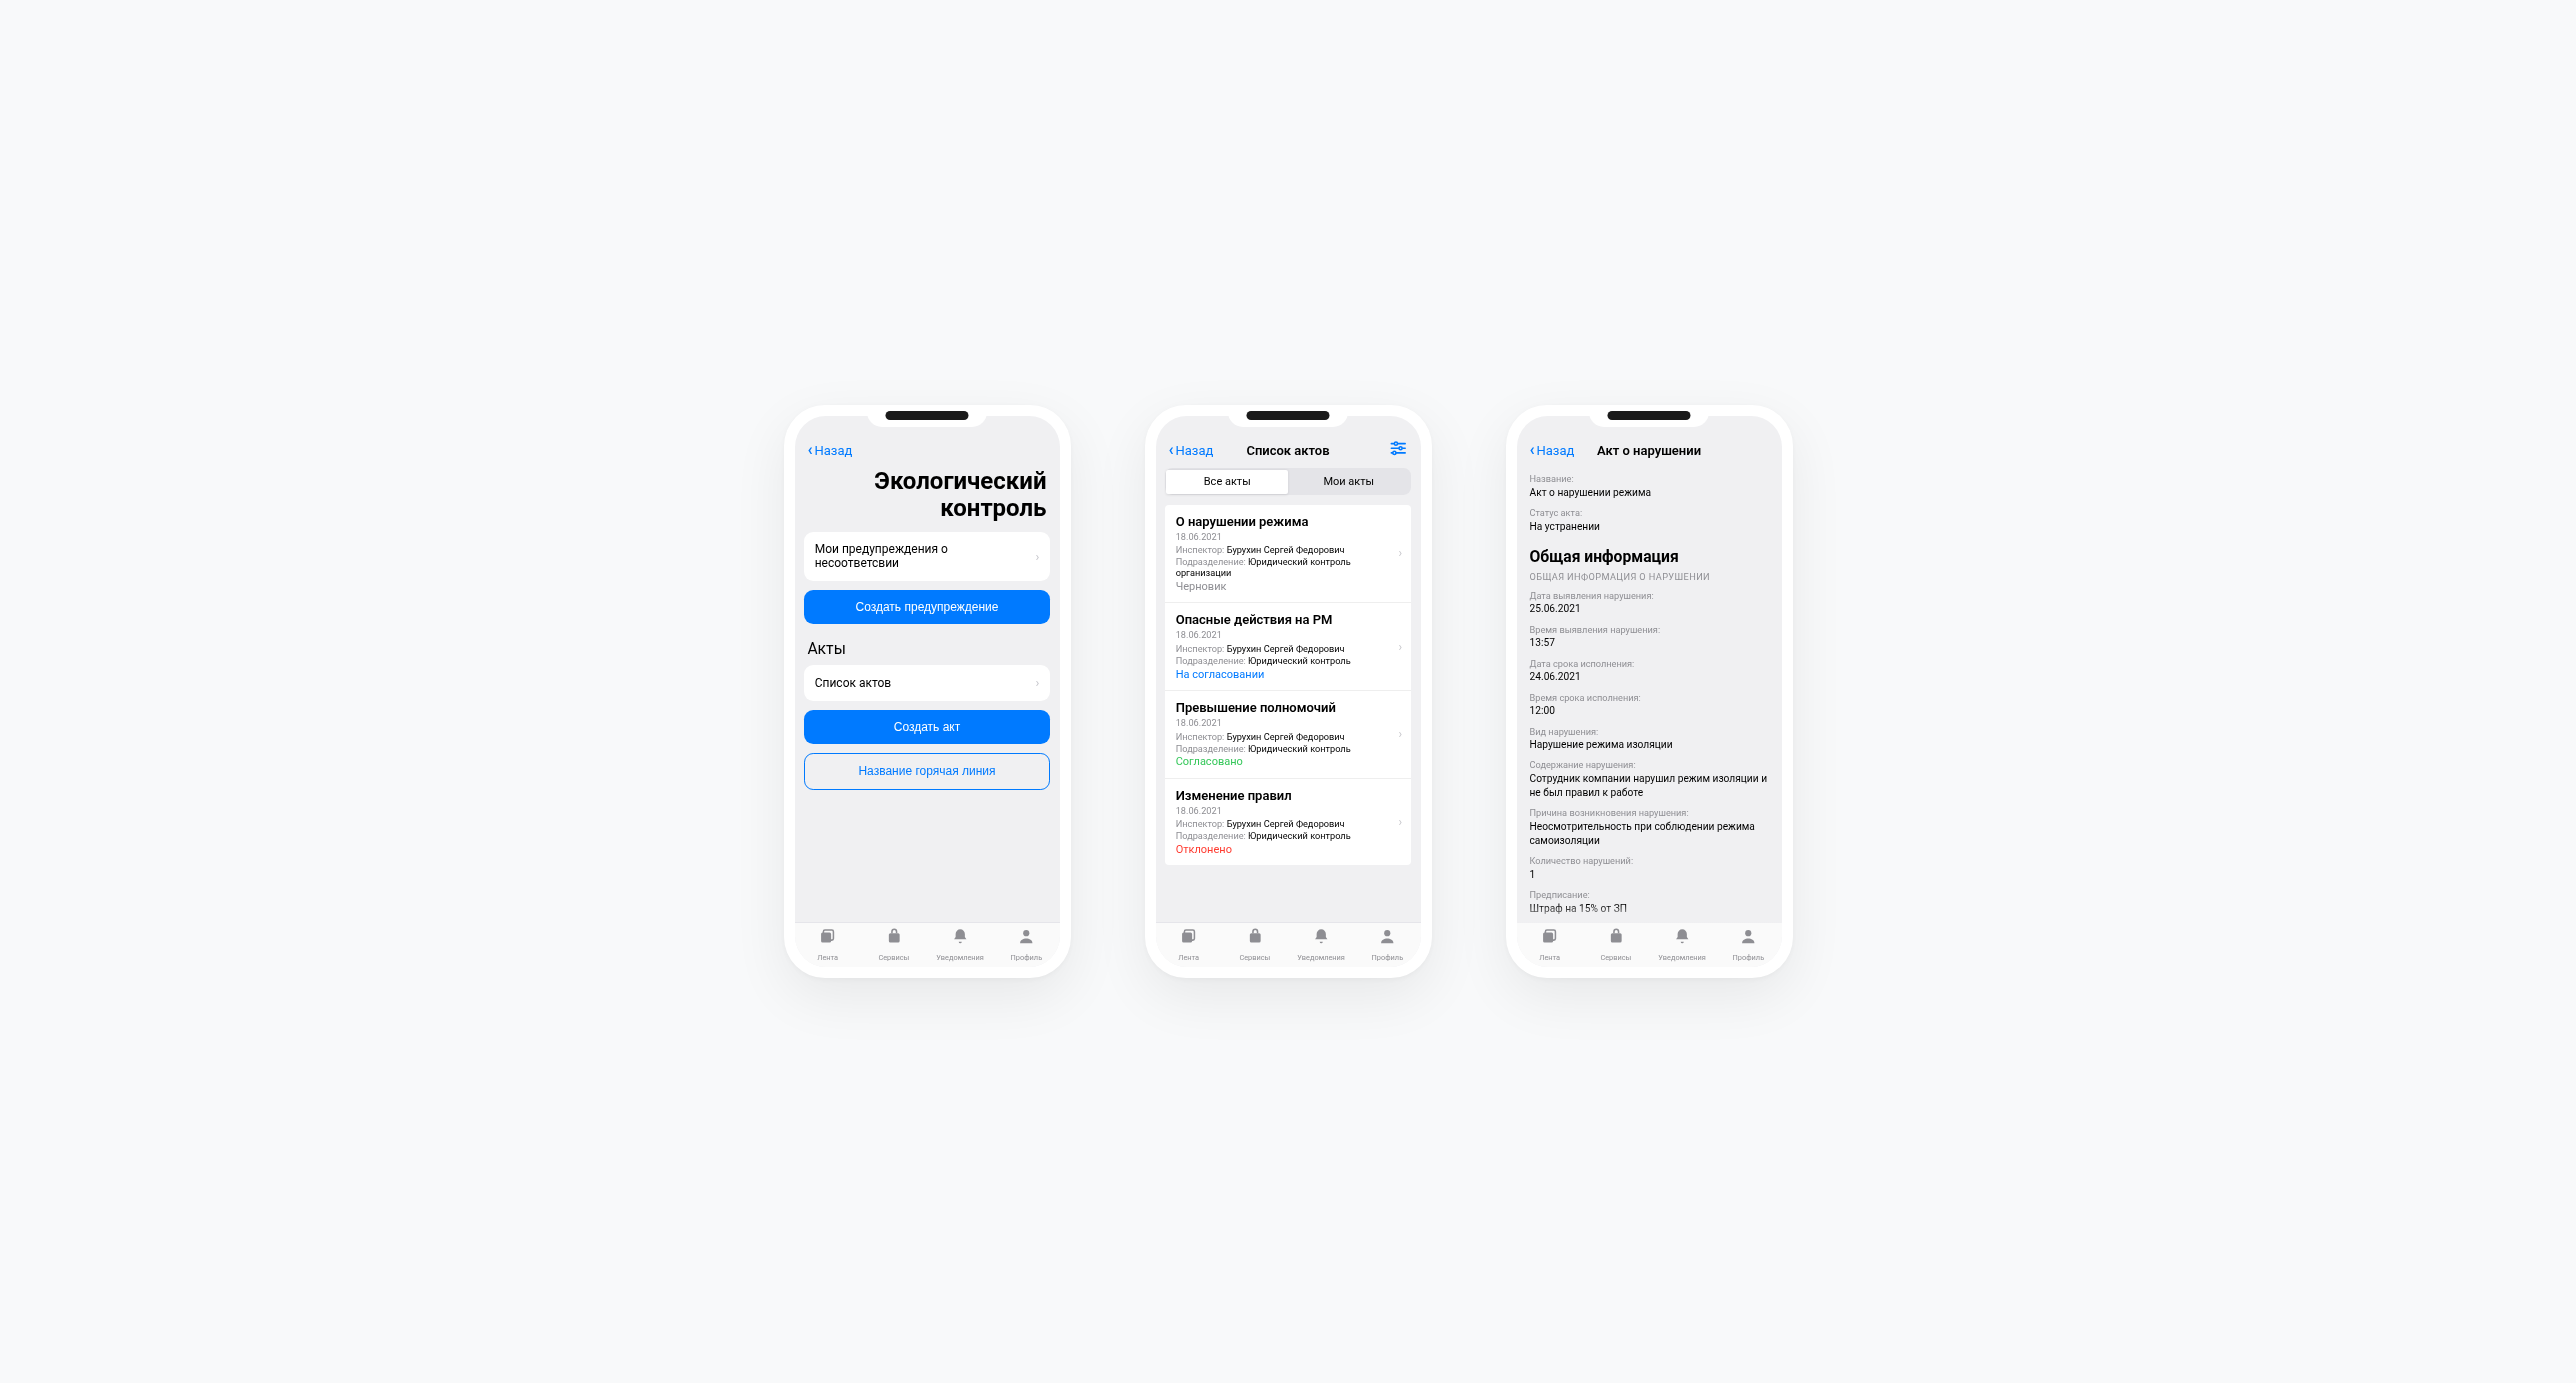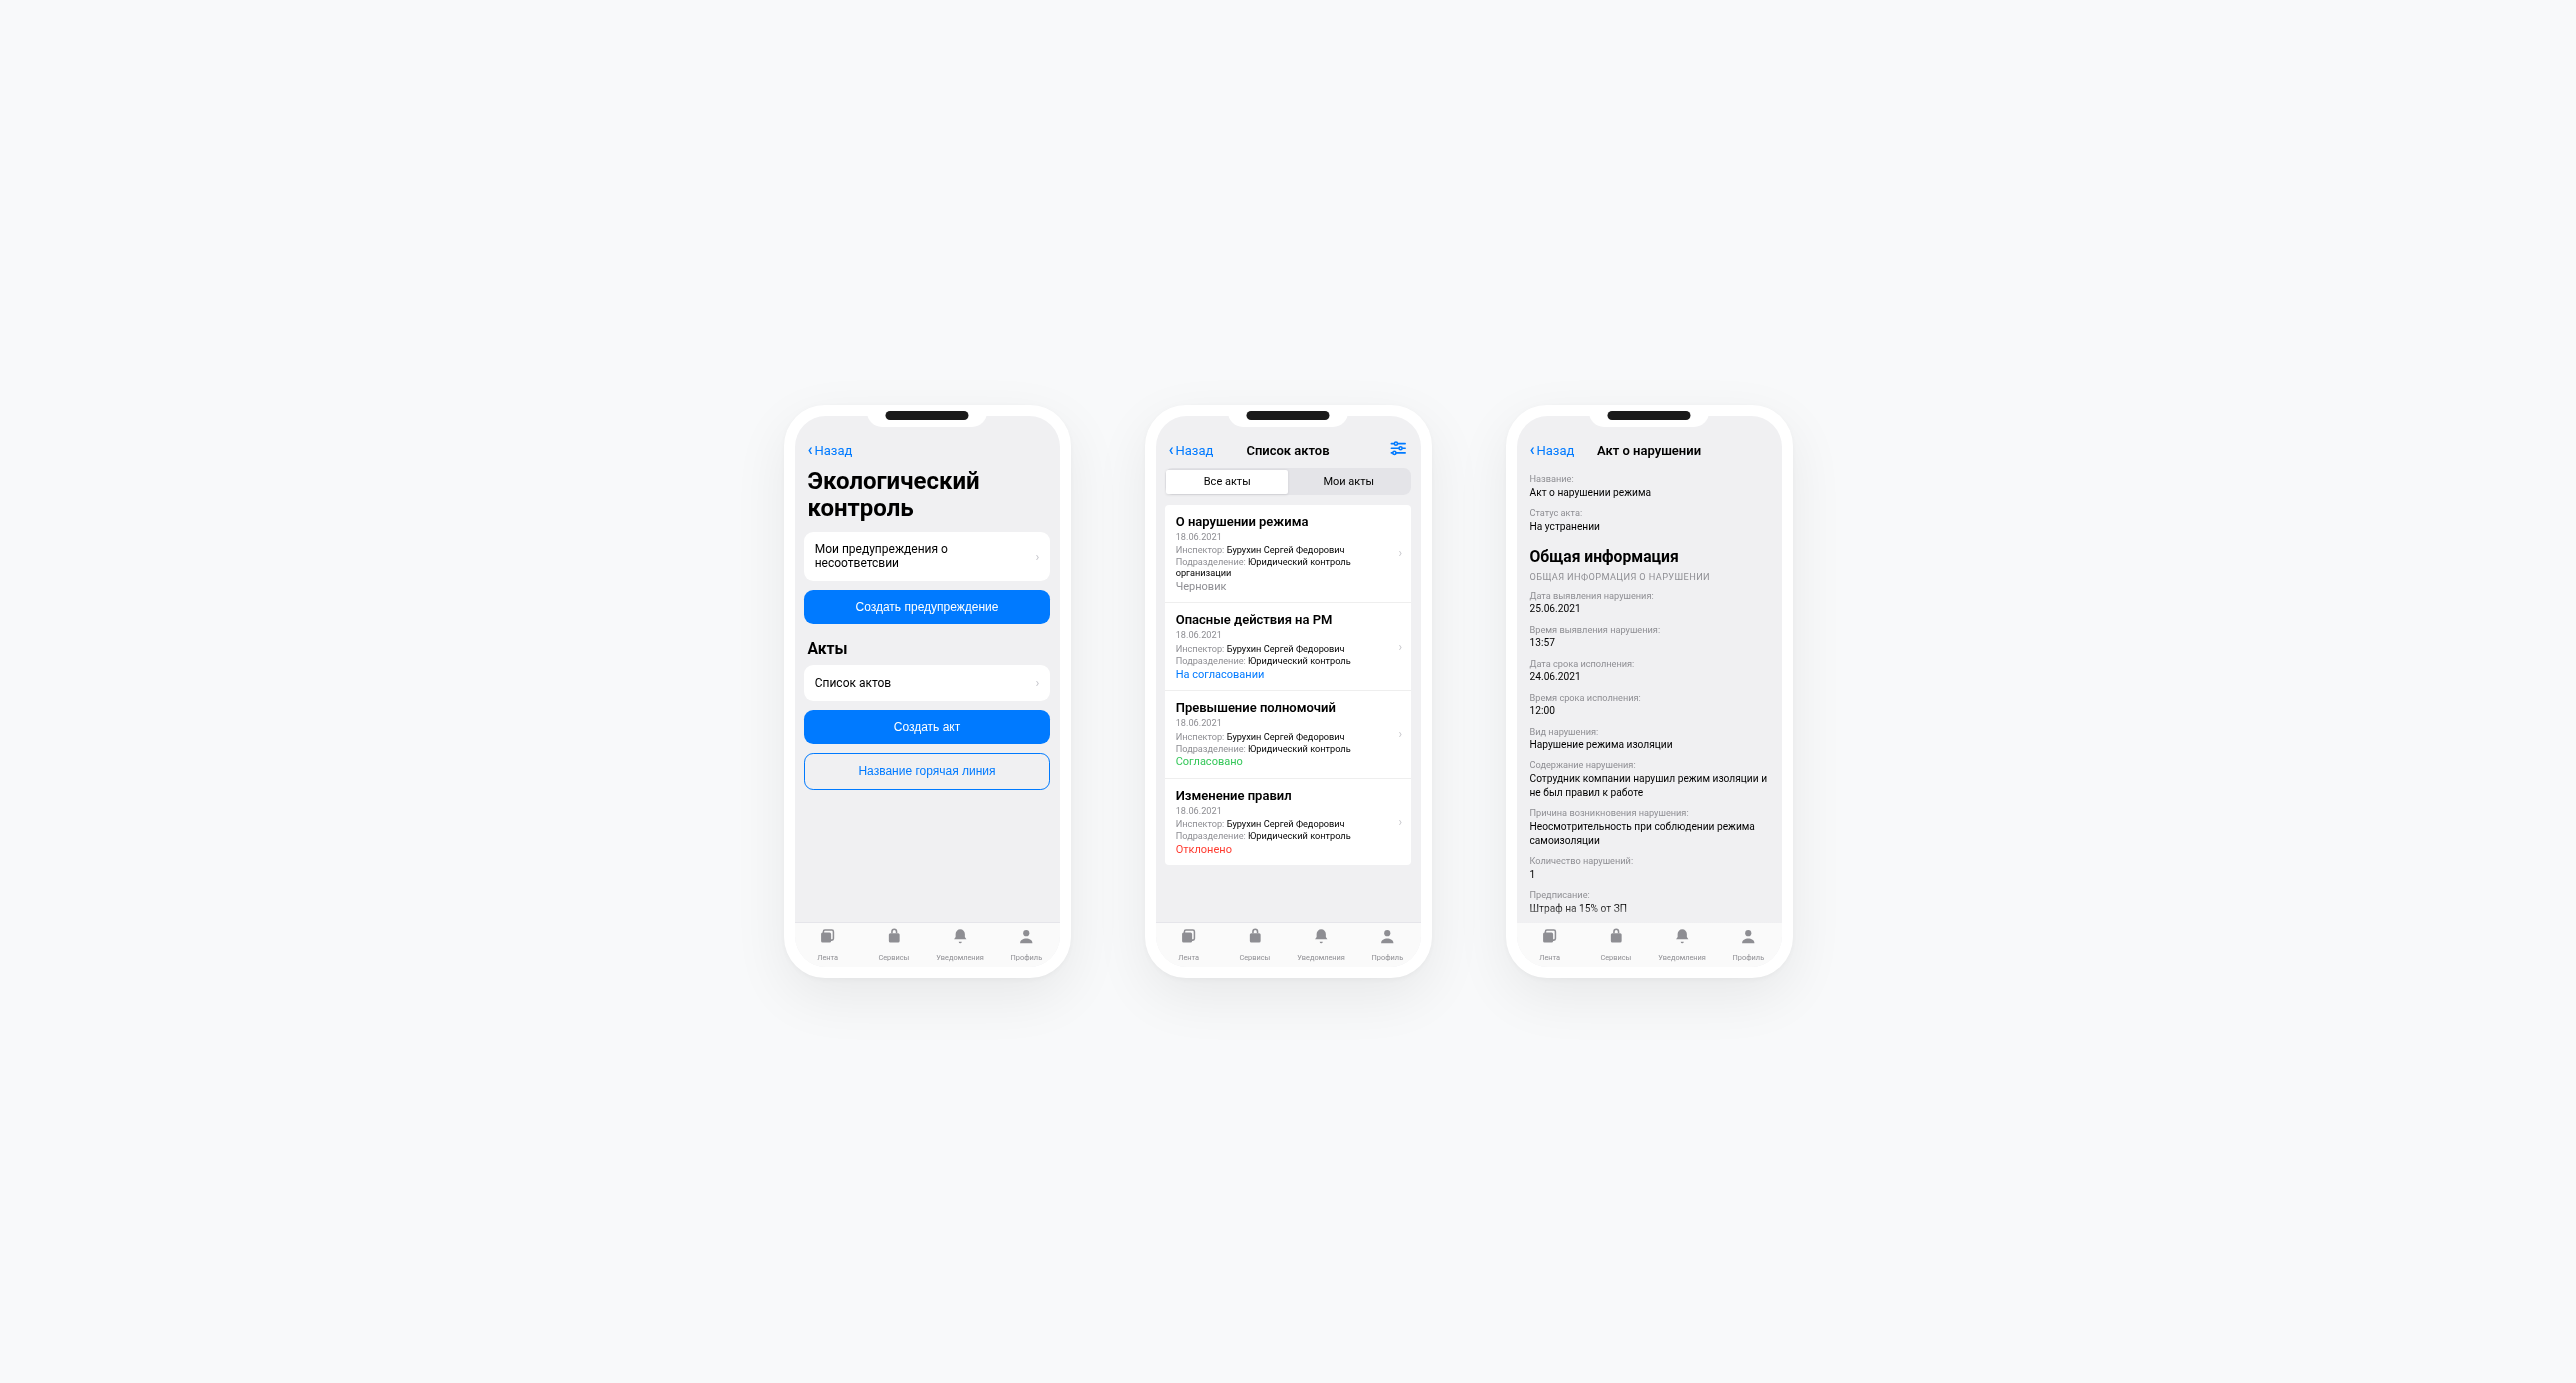--- a/index.html
+++ b/index.html
@@ -83,20 +83,21 @@
     position: absolute;
     right: 13px;
     color: #007aff;
   }
   .large-title {
     font-size: 24px;
     font-weight: 700;
     color: #000;
     padding: 3.7px 13px 9.2px;
     line-height: 1.15;
+    text-align: right;
   }
   .content {
     flex: 1;
     overflow-y: hidden;
     padding: 0 9.2px 3.7px;
   }
   .card {
     background: #fff;
     border-radius: 9.2px;
     padding: 10.2px 11px;
@@ -116,21 +117,21 @@
     border-radius: 9.2px;
     font-size: 12px;
     font-weight: 500;
     margin-bottom: 9.2px;
     border: none;
   }
   .btn-primary { background: #007aff; color: #fff; }
   .btn-outline { background: transparent; color: #007aff; border: 1.4px solid #007aff; }
   .section-title {
     font-size: 15.7px;
-    font-weight: 700;
+    font-weight: 400;
     color: #000;
     padding: 5.5px 3.7px 7.4px;
   }
   
   .segmented {
     display: flex;
     background: #e4e4e8;
     border-radius: 7.4px;
     padding: 1.8px;
     margin: 3.7px 9.2px 9.2px;

